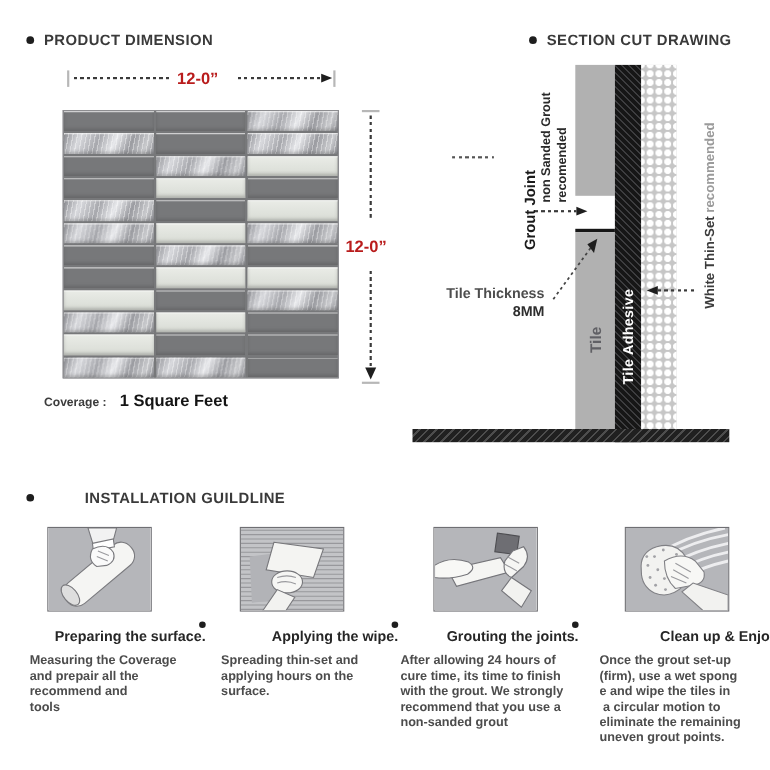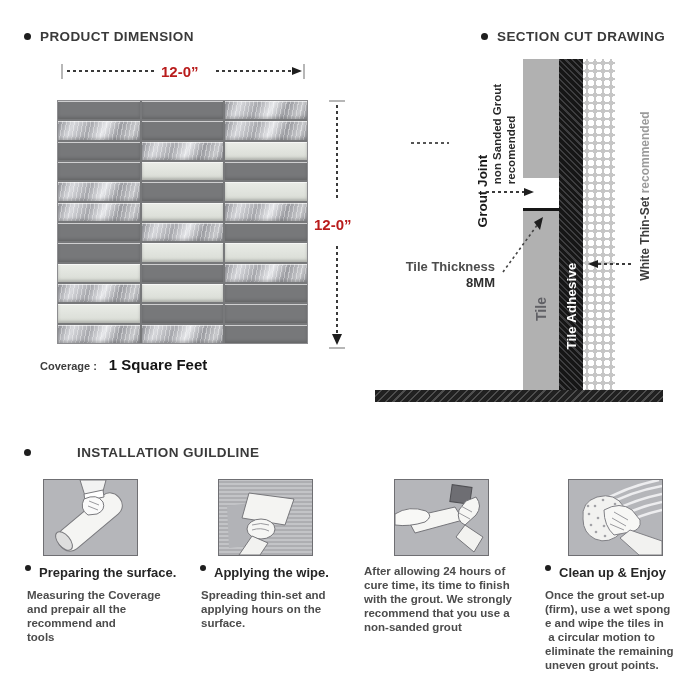--- a/index.html
+++ b/index.html
@@ -58,21 +58,21 @@
   #lbl-adh{font-size:13px;font-weight:bold;color:#ffffff;letter-spacing:.3px;}
   #lbl-thin{font-size:12px;font-weight:bold;}
   #lbl-thin .b{color:#3c3c3c;} #lbl-thin .r{color:#9b9b9b;}
   #thickness{position:absolute;left:388px;top:259px;width:107px;text-align:right;
       font-size:13px;font-weight:bold;color:#4d4d4d;line-height:16px;}
   #thickness .val{color:#2e2e2e;}
 
   
   .step{position:absolute;top:479px;width:162px;}
   .illus-box{width:93px;height:75px;border:1px solid #6f6f73;box-sizing:content-box;overflow:hidden;}
-  .step-head{display:flex;align-items:flex-start;margin-top:9px;}
+  .step-head{display:flex;align-items:flex-end;margin-top:9px;flex-direction:column;}
   .step-bullet{width:6px;height:6px;border-radius:50%;background:#1e1e1e;flex:0 0 auto;}
   .step-title{font-size:13px;font-weight:bold;color:#262626;margin-left:8px;white-space:nowrap;}
   .step-desc{margin-top:8px;font-size:11.5px;font-weight:bold;color:#4c4c4c;line-height:14px;white-space:pre-wrap;}
   .s1{left:25px;} .s1 .illus-box{margin-left:18px;} .s1 .step-desc{margin-left:2px;}
   .s2{left:200px;} .s2 .illus-box{margin-left:18px;} .s2 .step-desc{margin-left:1px;}
   .s3{left:364px;} .s3 .illus-box{margin-left:30px;} .s3 .step-head{margin-left:6px;}
   .s4{left:545px;} .s4 .illus-box{margin-left:23px;}
 </style>
 </head>
 <body>
@@ -227,20 +227,24 @@
     <div class="illus-box">
       <svg width="93" height="75" viewBox="0 0 93 75">
         <rect width="93" height="75" fill="#b5b6ba"></rect>
         <rect x="56" y="6" width="20" height="17" fill="#6e6e73" stroke="#4e4e52" transform="rotate(8 66 14)"></rect>
         <path d="M12,38 L60,27 L68,40 L20,53 Z" fill="#f5f5f3" stroke="#75757a"></path>
         <path d="M0,34 Q14,25 31,31 Q39,36 30,42 Q14,47 0,45 Z" fill="#f8f8f6" stroke="#75757a"></path>
         <path d="M81,17 Q88,26 81,35 L70,45 Q61,41 64,30 L71,21 Z" fill="#f6f6f4" stroke="#75757a"></path>
         <path d="M66,26 l11,6 M64,33 l11,6" stroke="#9a9a9e" fill="none"></path>
         <path d="M70,45 L88,57 L79,72 L61,57 Z" fill="#f2f2f0" stroke="#75757a"></path>
       </svg>
+    </div>
+    <div class="step-head">
+      <span class="step-bullet"></span>
+      <span class="step-title">Grouting the joints.</span>
     </div>
     <div class="step-desc">After allowing 24 hours of
 cure time, its time to finish
 with the grout. We strongly
 recommend that you use a
 non-sanded grout</div>
   </div>
 
   <div class="step s4">
     <div class="illus-box">

